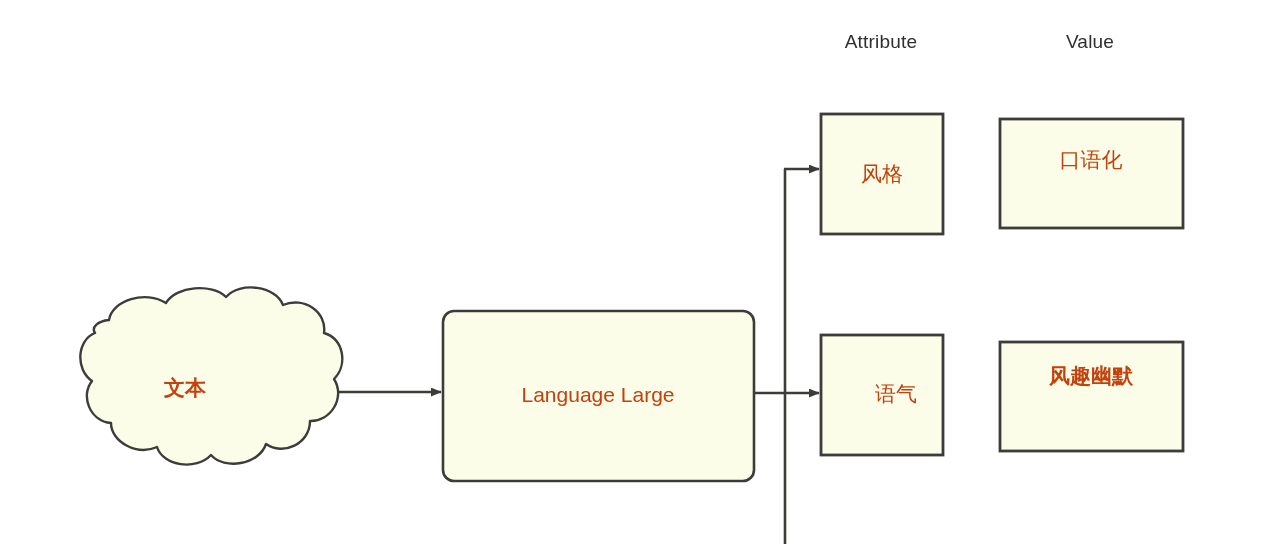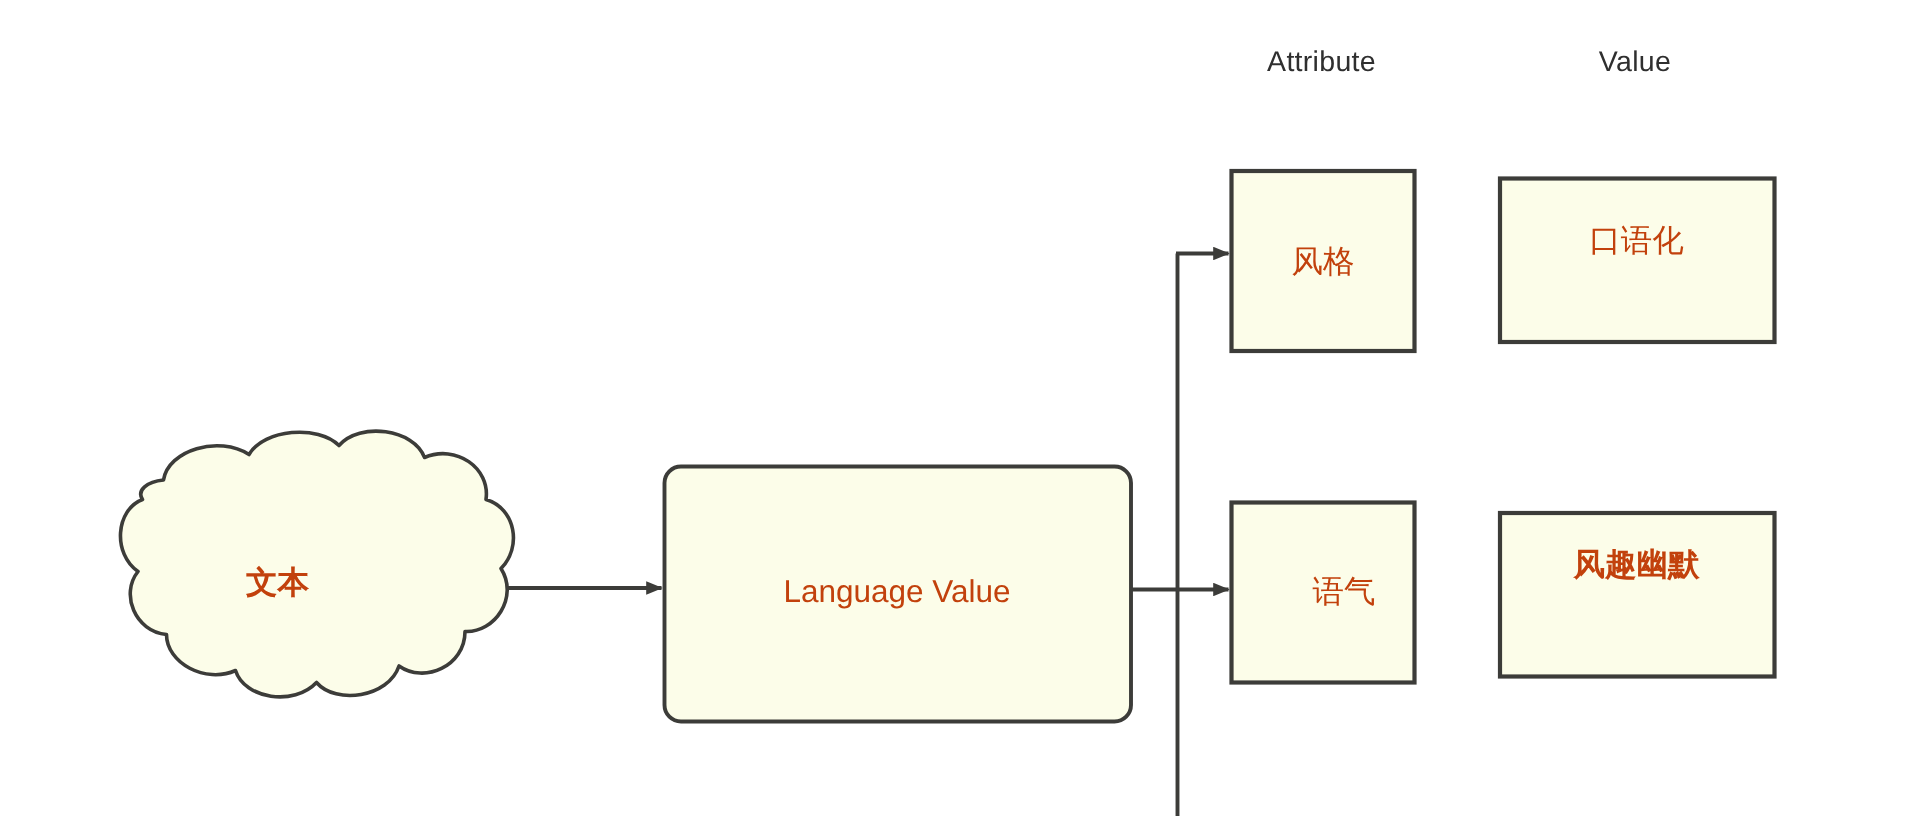--- a/index.html
+++ b/index.html
@@ -108,21 +108,21 @@
     <rect x="1000" y="342" width="183" height="109" fill="#fcfde9" stroke="#3c3c39" stroke-width="2.8"></rect>
   </svg>
 
   <div class="col-header" id="header-attribute">Attribute</div>
 
   <div class="col-header" id="header-value">Value</div>
 
   <div class="node-label cjk-label" id="label-cloud">文本</div>
 
   <div class="node-label latin-label" id="label-llm">
-    <div>Language Value</div>
+    <div>Language Large</div>
   </div>
 
   <div class="node-label cjk-label" id="label-attr-0">风格</div>
 
   <div class="node-label cjk-label" id="label-attr-1">语气</div>
 
   <div class="node-label cjk-label" id="label-val-0">口语化</div>
 
   <div class="node-label cjk-label" id="label-val-1">风趣幽默</div>
 

